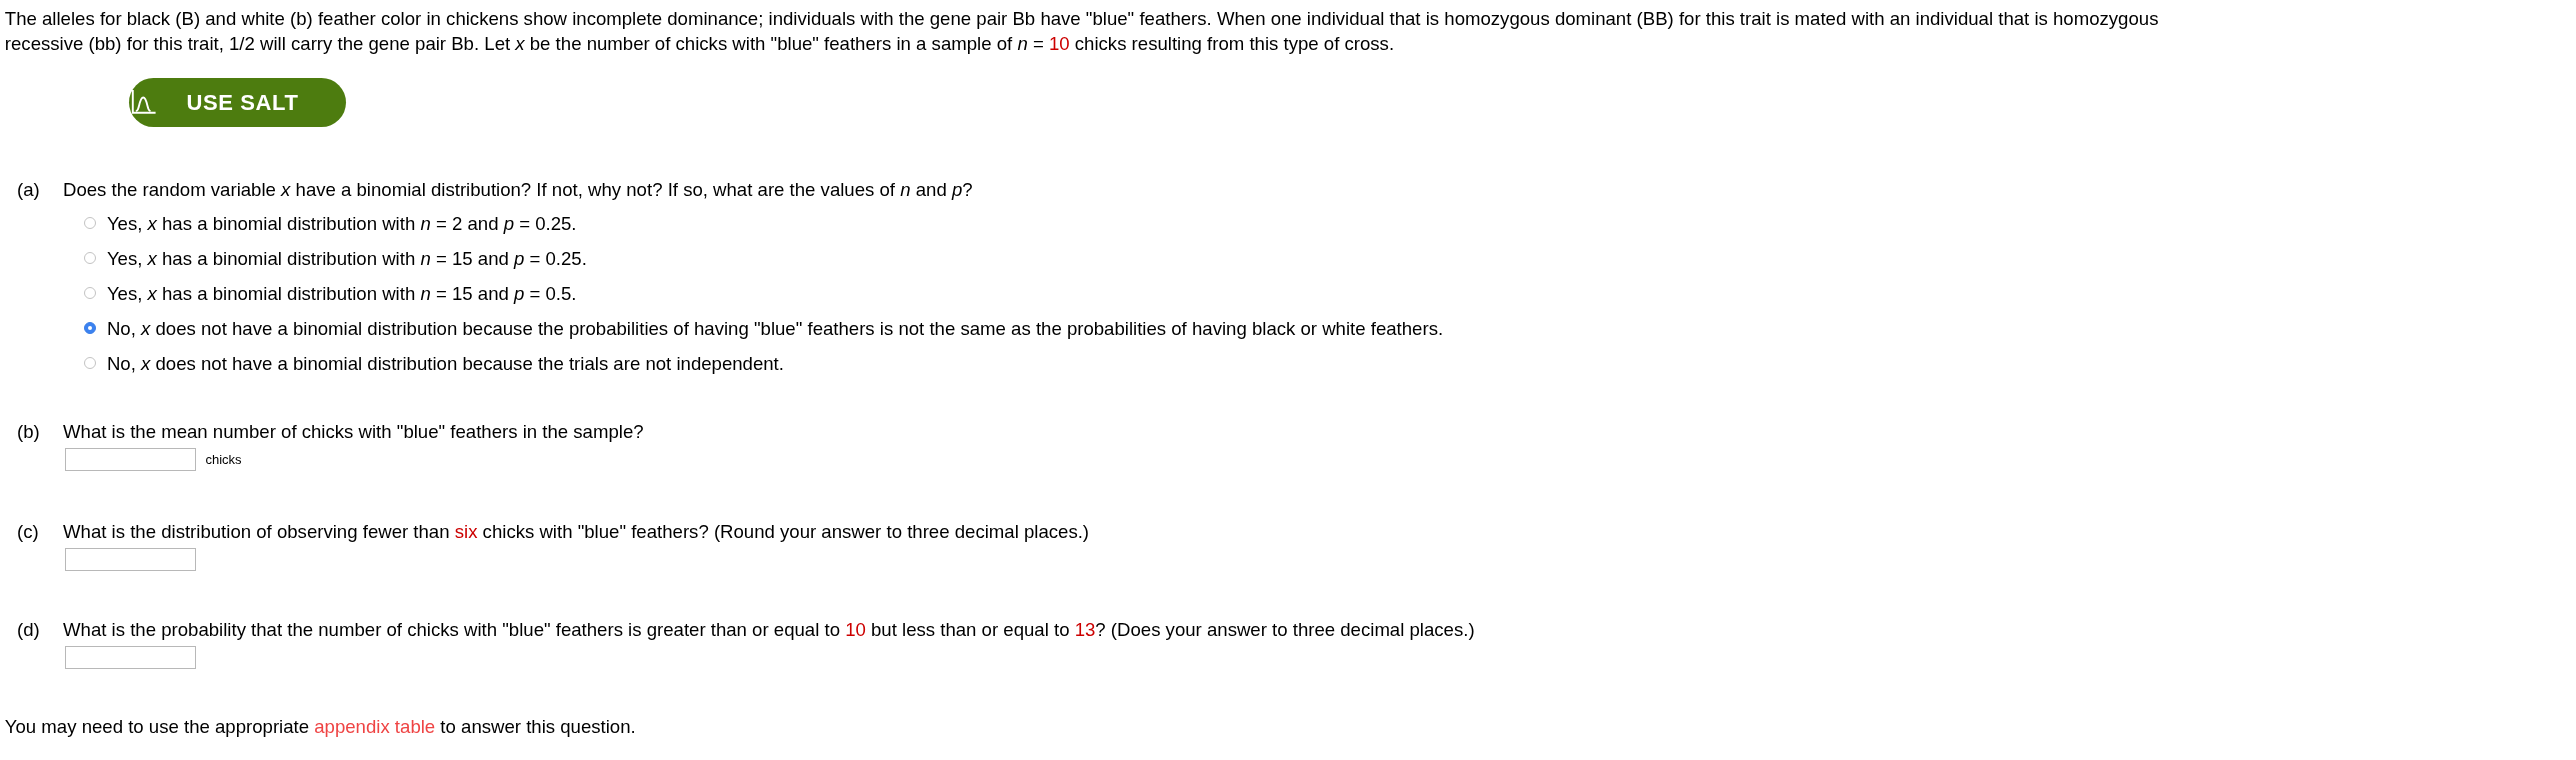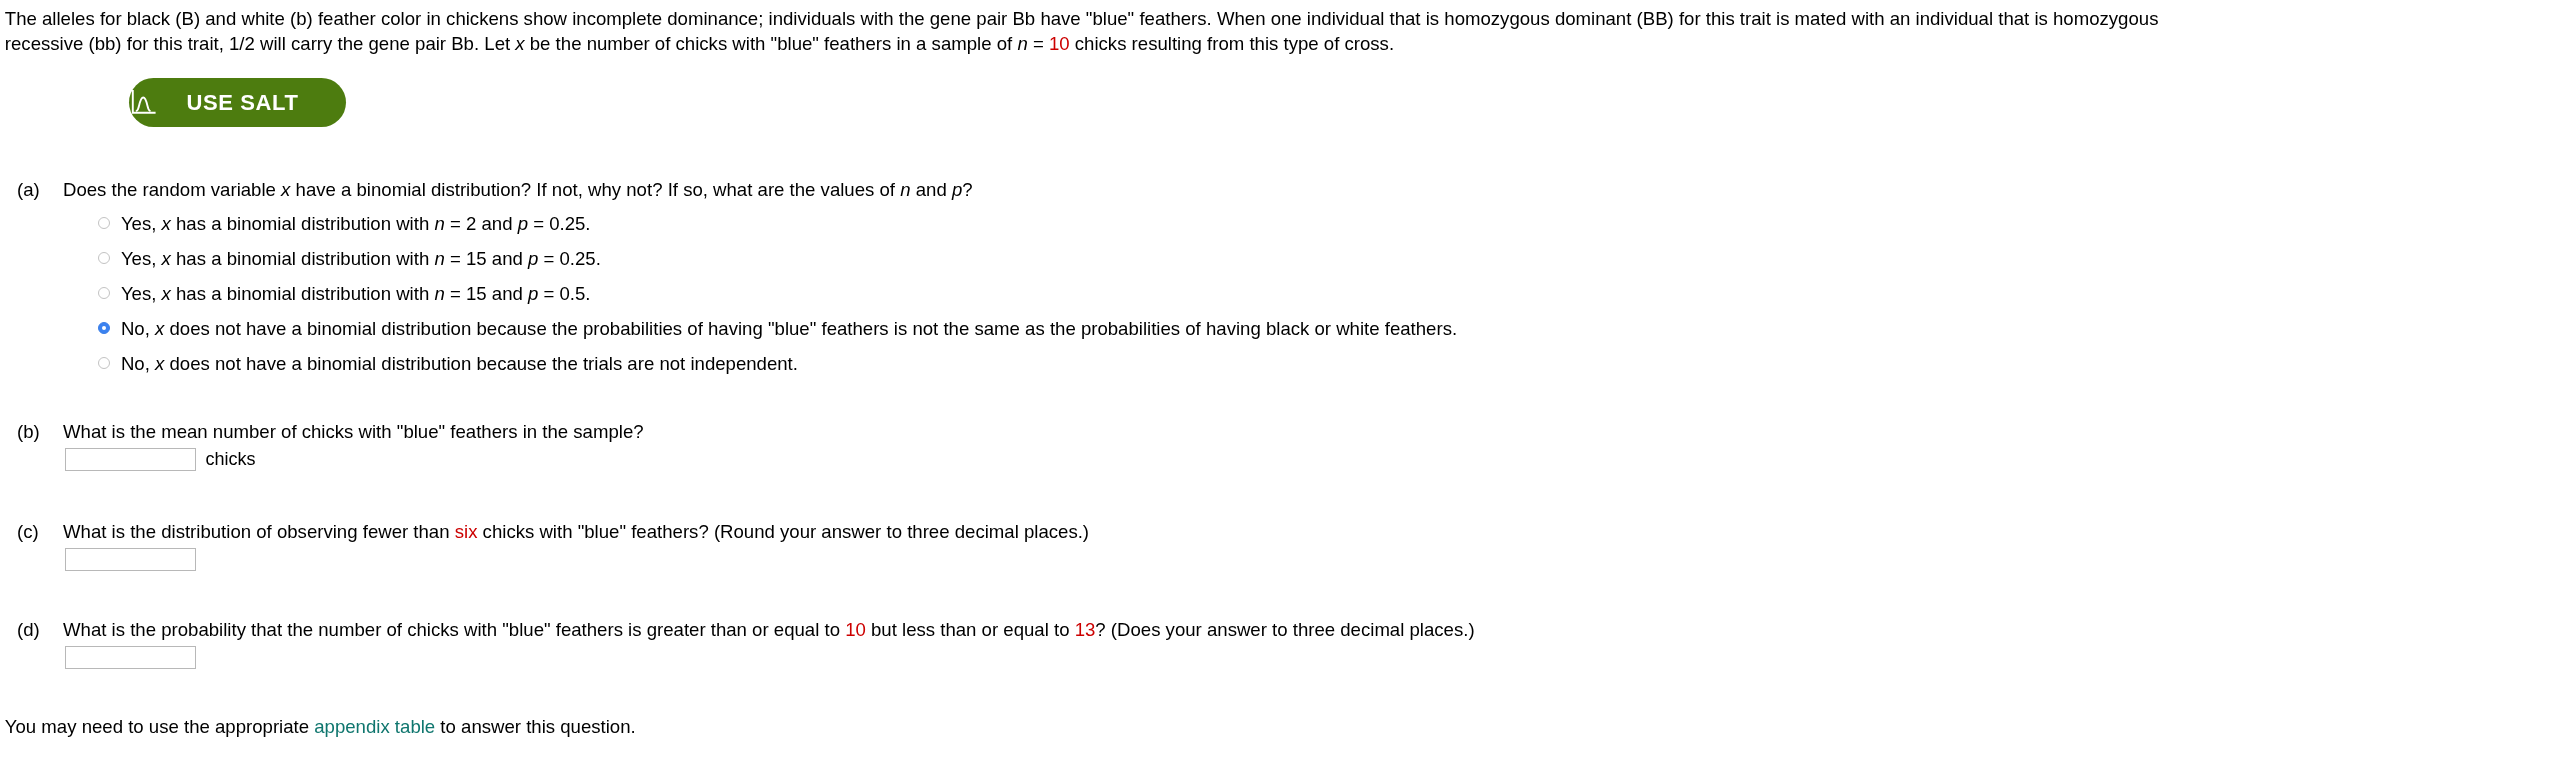--- a/index.html
+++ b/index.html
@@ -79,21 +79,21 @@
     white-space: nowrap;
   }
   #qa { left: 17px; top: 177px; }
   #qb { left: 17px; top: 419px; }
   #qc { left: 17px; top: 519px; }
   #qd { left: 17px; top: 617px; }
 
   
   .options {
     position: absolute;
-    left: 98px;
+    left: 84px;
     top: 211px;
   }
   .opt {
     display: flex;
     align-items: flex-start;
     height: 35px;
     cursor: pointer;
   }
   .radio {
     width: 12.4px;
@@ -140,35 +140,35 @@
     border: 1px solid #b8b8b8;
     background: #ffffff;
     box-sizing: border-box;
     font-family: "Liberation Sans", sans-serif;
     font-size: 16px;
     padding: 0 3.8px;
     outline: none;
   }
   .ans-unit {
     margin-left: 9.5px;
-    font-size: 18px;
+    font-size: 13px;
   }
   #ans-b { left: 65px; top: 448px; }
   #ans-c { left: 65px; top: 548px; }
   #ans-d { left: 65px; top: 646px; }
   
   .footer {
     position: absolute;
     left: 4.8px;
     top: 714px;
     font-size: 18.6px;
     line-height: 25px;
   }
   .link {
-    color: #0f766e;
+    color: #ef4444;
     text-decoration: none;
     cursor: pointer;
   }
 </style>
 </head>
 <body>
 
 <div class="page">
 
   <div class="intro">

